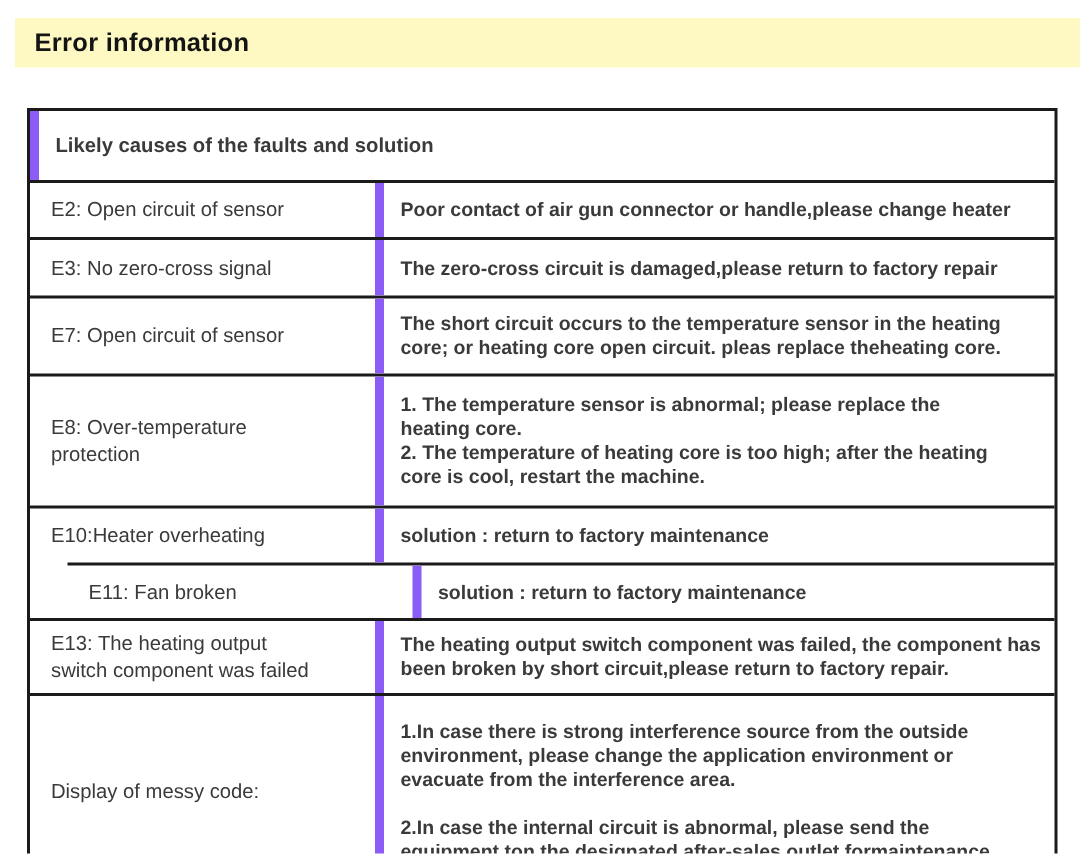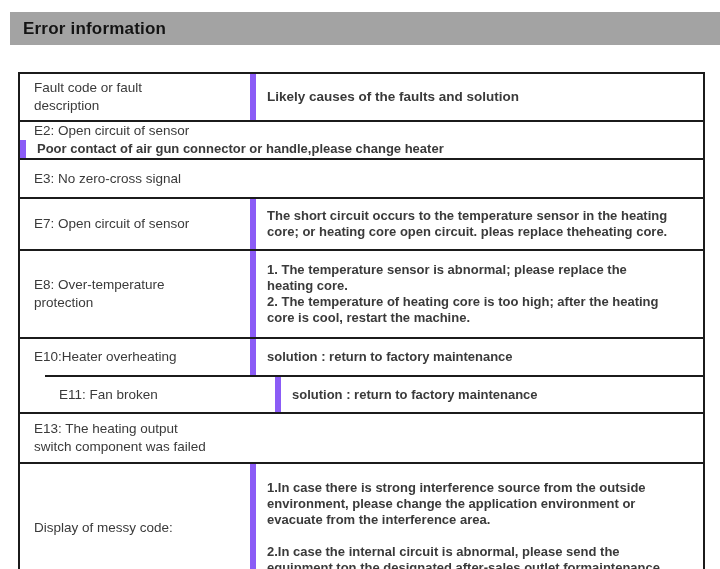--- a/index.html
+++ b/index.html
@@ -16,21 +16,21 @@
     color: #3a3a3a;
   }
 
   
   .title-bar {
     position: absolute;
     left: 10px;
     top: 12px;
     width: 710px;
     height: 33px;
-    background: #a3a3a3;
+    background: #fef9c3;
     display: flex;
     align-items: center;
     box-sizing: border-box;
     padding-left: 13px;
   }
   .title-bar h1 {
     margin: 0;
     font-size: 17px;
     font-weight: bold;
     color: #141414;
@@ -50,21 +50,21 @@
   .err-table > div.t-row {
     display: flex;
     box-sizing: border-box;
     overflow: hidden;
   }
   .err-table > div.t-row:not(:first-of-type) {
     border-top: 2px solid #1b1b1b;
   }
   
   .err-table > div.t-row:nth-of-type(1) { height: 46px; }
-  .err-table > div.t-row:nth-of-type(2) { height: 38px; flex-direction: column; }
+  .err-table > div.t-row:nth-of-type(2) { height: 38px; }
   .err-table > div.t-row:nth-of-type(3) { height: 39px; }
   .err-table > div.t-row:nth-of-type(4) { height: 52px; }
   .err-table > div.t-row:nth-of-type(5) { height: 88px; }
   .err-table > div.t-row:nth-of-type(6) { height: 38px; }
   .err-table > div.t-row:nth-of-type(7) { height: 37px; margin-left: 25px; }
   .err-table > div.t-row:nth-of-type(8) { height: 50px; }
   .err-table > div.t-row:nth-of-type(9) { height: 130px; }
 
   .cell-fault {
     width: 230px;
@@ -100,32 +100,31 @@
 </style>
 </head>
 <body>
 
 <div class="title-bar">
   <h1>Error information</h1>
 </div>
 
 <div class="err-table">
   <div class="t-row header">
-    <div class="cell-fault">Fault code or fault
-description</div>
     <div class="cell-solution">Likely causes of the faults and solution</div>
   </div>
 
     <div class="t-row">
       <div class="cell-fault">E2: Open circuit of sensor</div>
       <div class="cell-solution">Poor contact of air gun connector or handle,please change heater</div>
     </div>
 
     <div class="t-row">
       <div class="cell-fault">E3: No zero-cross signal</div>
+      <div class="cell-solution">The zero-cross circuit is damaged,please return to factory repair</div>
     </div>
 
     <div class="t-row">
       <div class="cell-fault">E7: Open circuit of sensor</div>
       <div class="cell-solution">The short circuit occurs to the temperature sensor in the heating core; or heating core open circuit. pleas replace theheating core.</div>
     </div>
 
     <div class="t-row">
       <div class="cell-fault">E8: Over-temperature
 protection</div>
@@ -141,20 +140,21 @@
     </div>
 
     <div class="t-row">
       <div class="cell-fault">E11: Fan broken</div>
       <div class="cell-solution">solution : return to factory maintenance</div>
     </div>
 
     <div class="t-row">
       <div class="cell-fault">E13: The heating output
 switch component was failed</div>
+      <div class="cell-solution">The heating output switch component was failed, the component has been broken by short circuit,please return to factory repair.</div>
     </div>
 
     <div class="t-row">
       <div class="cell-fault">Display of messy code:</div>
       <div class="cell-solution">1.In case there is strong interference source from the outside
 environment, please change the application environment or
 evacuate from the interference area.
 
 2.In case the internal circuit is abnormal, please send the
 equipment ton the designated after-sales outlet formaintenance.</div>

